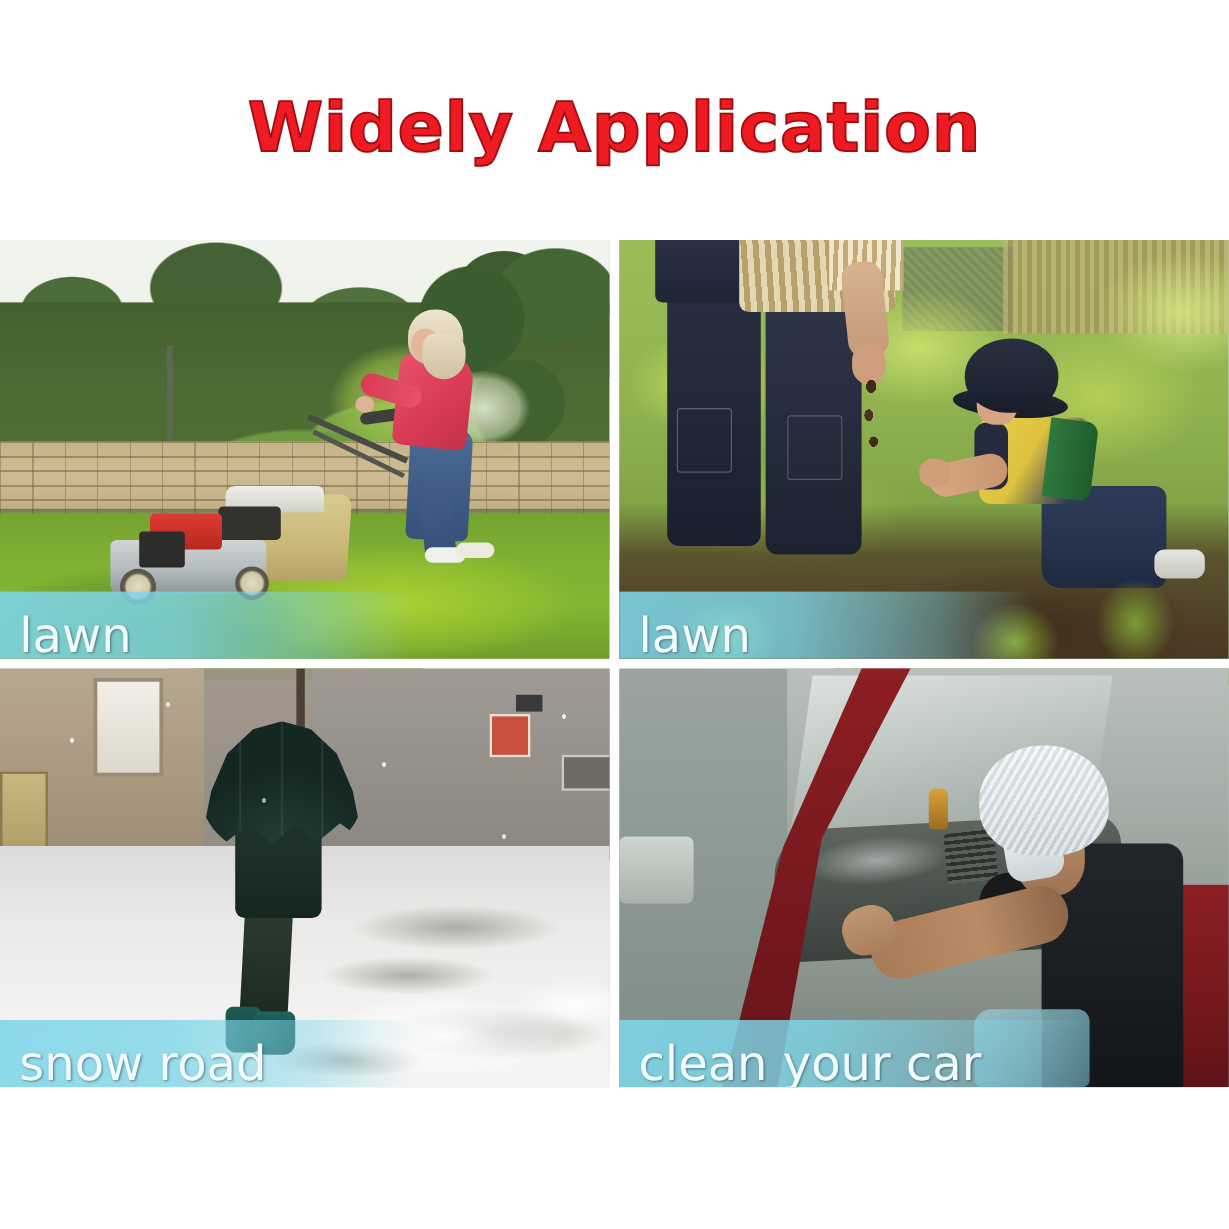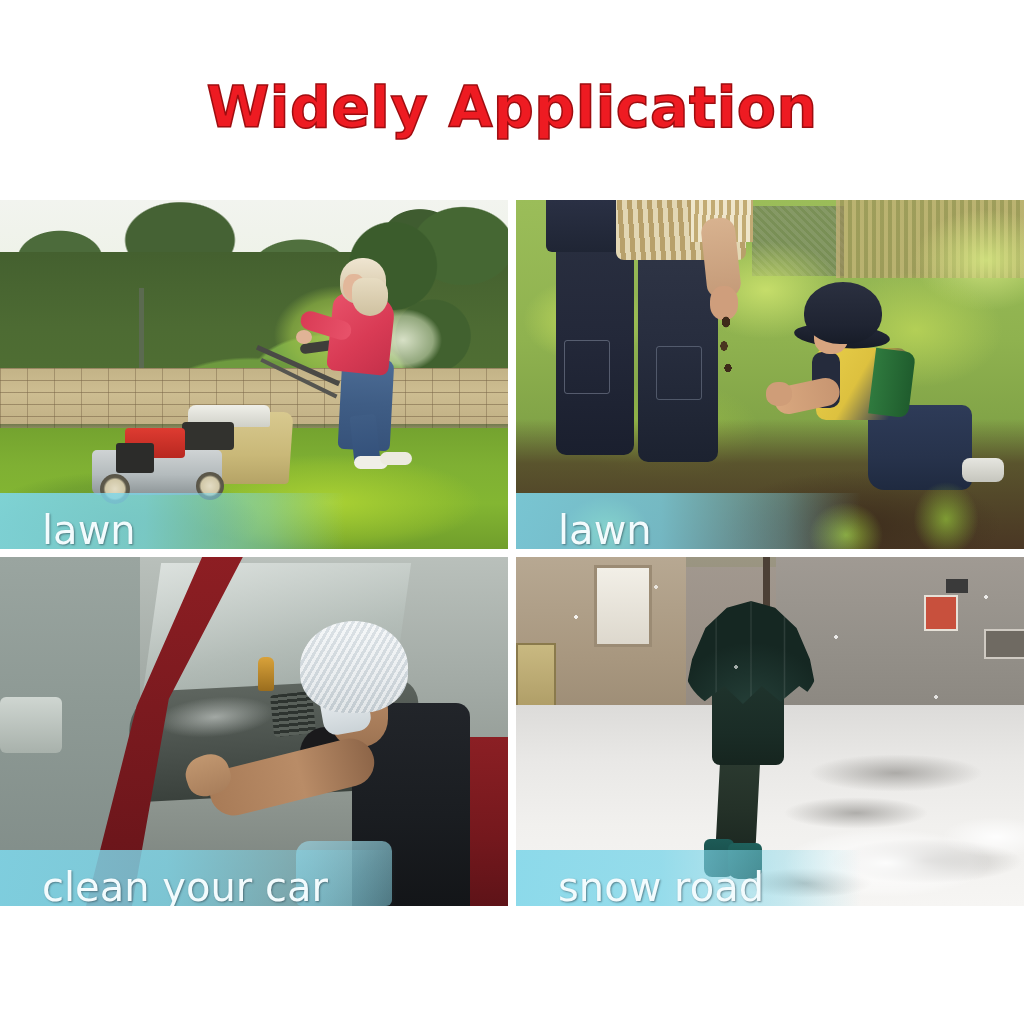--- a/index.html
+++ b/index.html
@@ -96,21 +96,21 @@
         rgba(126,214,233,0.40) 78%,
         rgba(126,214,233,0.0) 100%);
   }
   .caption .bar.wide { width: 78%; }
   .caption .label {
     position: relative;
     font-family: "DejaVu Sans", sans-serif;
     font-size: 40px;
     font-weight: normal;
     color: #f2fbfd;
-    padding-left: 42px;
+    padding-left: 16px;
     text-shadow: 1px 1px 2px rgba(40,60,70,0.55);
     white-space: nowrap;
     line-height: 1;
     margin-top: 18px;
   }
 
   
   .lawn-sky { inset: 0; background: linear-gradient(to bottom,#f2f4ef 0%, #eef2e8 18%, #e7eddf 26%); }
   .lawn-trees-far {
     left: 0; top: 0; width: 100%; height: 150px;
@@ -722,49 +722,20 @@
         <div class="layer pl-grass-fg"></div>
       </div>
       <div class="caption">
         <div class="bar"></div>
         <div class="label">lawn</div>
       </div>
     </div>
 
     <div class="cell">
       <div class="scene">
-        <div class="layer cc-bg"></div>
-        <div class="layer cc-top-green"></div>
-        <div class="layer cc-interior"></div>
-        <div class="layer cc-windshield"></div>
-        <div class="layer cc-dash"></div>
-        <div class="layer cc-dash-hi"></div>
-        <div class="layer cc-vent"></div>
-        <div class="layer cc-ornament"></div>
-        <div class="layer cc-body-red"></div>
-        <div class="layer cc-person-body"></div>
-        <div class="layer cc-person-hair"></div>
-        <div class="layer cc-person-face"></div>
-        <div class="layer cc-person-mask"></div>
-        <div class="layer cc-person-cap"></div>
-        <div class="layer cc-person-arm"></div>
-        <div class="layer cc-person-hand"></div>
-        <div class="layer cc-cloth"></div>
-        <div class="layer cc-mirror-frame"></div>
-        <div class="layer cc-mirror"></div>
-        <div class="layer cc-door-red"></div>
-      </div>
-      <div class="caption">
-        <div class="bar wide"></div>
-        <div class="label">clean your car</div>
-      </div>
-    </div>
-
-    <div class="cell">
-      <div class="scene">
         <div class="layer sn-bg"></div>
         <div class="layer sn-hedge"></div>
         <div class="layer sn-buildR"></div>
         <div class="layer sn-buildM"></div>
         <div class="layer sn-buildL"></div>
         <div class="layer sn-win"></div>
         <div class="layer sn-door"></div>
         <div class="layer sn-sign"></div>
         <div class="layer sn-sign2"></div>
         <div class="layer sn-sign3"></div>
@@ -779,14 +750,43 @@
         <div class="layer sn-umbrella"></div>
         <div class="layer sn-umbrella-ribs"></div>
         <div class="layer sn-flakes"></div>
       </div>
       <div class="caption">
         <div class="bar"></div>
         <div class="label">snow road</div>
       </div>
     </div>
 
+    <div class="cell">
+      <div class="scene">
+        <div class="layer cc-bg"></div>
+        <div class="layer cc-top-green"></div>
+        <div class="layer cc-interior"></div>
+        <div class="layer cc-windshield"></div>
+        <div class="layer cc-dash"></div>
+        <div class="layer cc-dash-hi"></div>
+        <div class="layer cc-vent"></div>
+        <div class="layer cc-ornament"></div>
+        <div class="layer cc-body-red"></div>
+        <div class="layer cc-person-body"></div>
+        <div class="layer cc-person-hair"></div>
+        <div class="layer cc-person-face"></div>
+        <div class="layer cc-person-mask"></div>
+        <div class="layer cc-person-cap"></div>
+        <div class="layer cc-person-arm"></div>
+        <div class="layer cc-person-hand"></div>
+        <div class="layer cc-cloth"></div>
+        <div class="layer cc-mirror-frame"></div>
+        <div class="layer cc-mirror"></div>
+        <div class="layer cc-door-red"></div>
+      </div>
+      <div class="caption">
+        <div class="bar wide"></div>
+        <div class="label">clean your car</div>
+      </div>
+    </div>
+
   </div>
 </div>
 
 </body></html>

